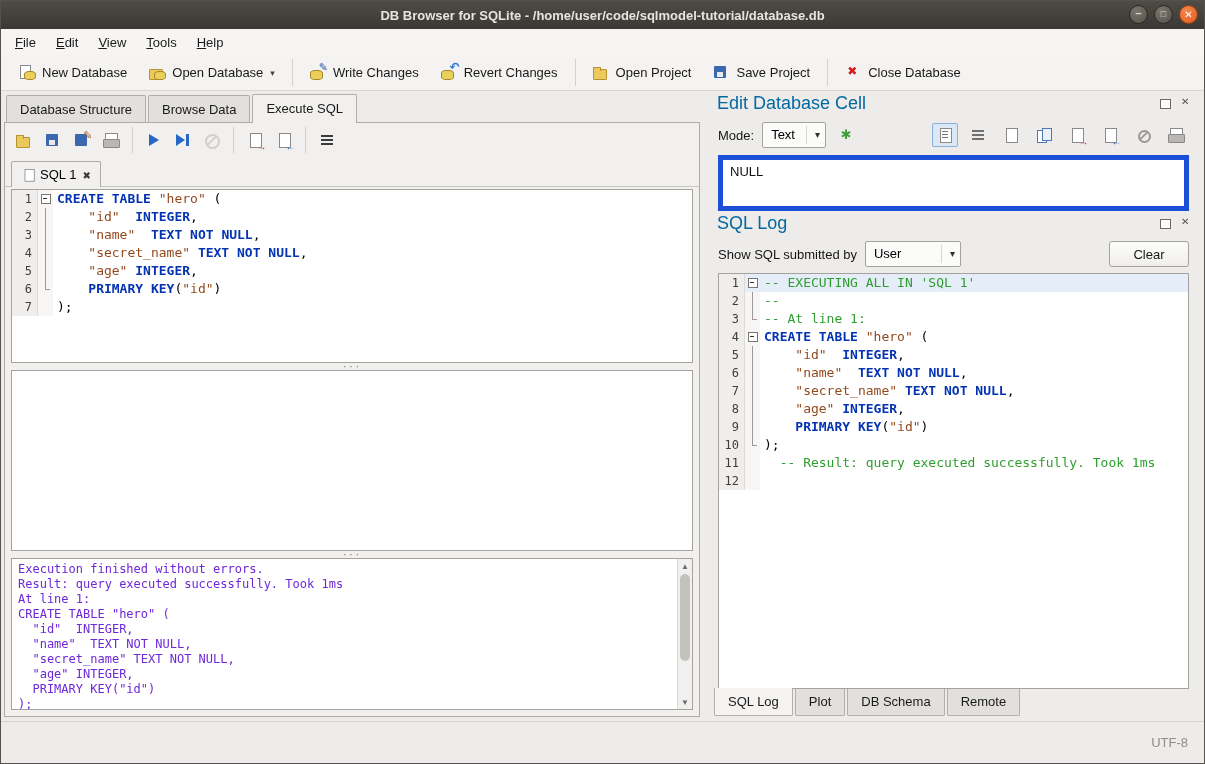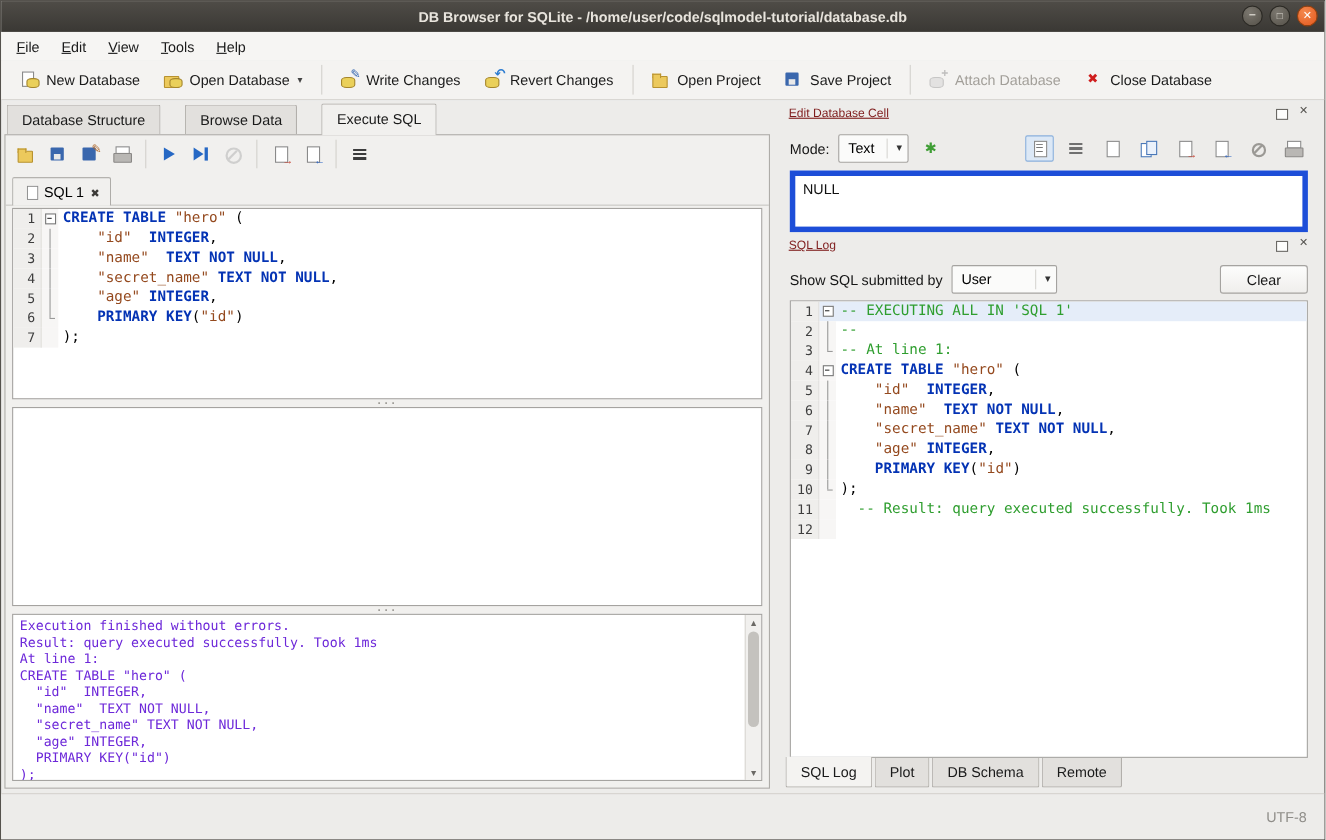--- a/index.html
+++ b/index.html
@@ -70,21 +70,21 @@
   .ibtn.disabled { opacity:.45; }
   .dock-icons .ibtn { width:17px; height:15px; }
 
   
   .content { flex:1; min-height:0; display:flex; }
   .left { width:702px; flex:none; display:flex; flex-direction:column; min-height:0; }
   .vsplit { width:5px; flex:none; }
   .right { flex:1; display:flex; flex-direction:column; min-width:0; min-height:0; padding-right:5px; }
 
   
-  .main-tabs { flex:none; display:flex; align-items:flex-end; padding:4px 0 0 5px; height:31px;gap:20px; }
+  .main-tabs { flex:none; display:flex; align-items:flex-end; padding:4px 0 0 5px; height:31px; }
   .mtab { padding:6px 13px 5px; font-size:13px; border:1px solid #b2afab; border-bottom:none; background:#e2e0dd; margin-right:2px; border-radius:2px 2px 0 0; color:#1a1a1a; }
   .mtab.active { background:#f1f0ee; position:relative; z-index:3; margin-bottom:-1px; padding-bottom:7px; }
 
   .left-panel { flex:1; min-height:0; margin:0 3px 4px; border:1px solid #aeaca8; background:#f1f0ee; display:flex; flex-direction:column; position:relative; z-index:1; }
 
   
   .sql-toolbar { flex:none; height:34px; display:flex; align-items:center; gap:3px; padding:0 6px; }
   .sql-tabs { flex:none; height:30px; display:flex; align-items:flex-end; padding:0 6px; border-bottom:1px solid #c8c6c2; }
   .stab { display:flex; align-items:center; gap:6px; padding:5px 9px; font-size:13px; border:1px solid #aeaca8; border-bottom:none; background:#f1f0ee; margin-bottom:-1px; border-radius:2px 2px 0 0; position:relative; z-index:2; }
   .stab .ic { width:13px; height:13px; transform:scale(.85); }
@@ -114,21 +114,21 @@
 
   .output { flex:none; height:152px; margin:0 6px 6px; background:#fff; border:1px solid #a5a3a0; position:relative; overflow:hidden; }
   .output pre { font-family:"DejaVu Sans Mono","Liberation Mono",monospace; font-size:12px; line-height:15px; color:#6d28d9; padding:3px 20px 3px 6px; white-space:pre; }
   .sb { position:absolute; right:0; top:0; bottom:0; width:15px; background:#f1f0ee; border-left:1px solid #d9d7d3; }
   .sb-btn { position:absolute; left:0; right:0; height:14px; display:flex; align-items:center; justify-content:center; font-size:8px; color:#6b6965; }
   .sb-btn.up { top:0; } .sb-btn.up::before { content:"▲"; }
   .sb-btn.down { bottom:0; } .sb-btn.down::before { content:"▼"; }
   .sb-thumb { position:absolute; left:2px; right:2px; top:15px; height:58%; background:#c4c2be; border-radius:6px; }
 
   
-  .dock-header { flex:none; height:24px; display:flex; align-items:center; justify-content:space-between; padding:0 4px 0 9px; font-size:11px; color:#7f1d1d;text-decoration:underline; }
+  .dock-header { flex:none; height:24px; display:flex; align-items:center; justify-content:space-between; padding:0 4px 0 9px; font-size:18px; color:#0369a1; }
   .dock-icons { display:flex; gap:3px; }
   .mode-row { flex:none; height:40px; display:flex; align-items:center; gap:8px; padding:0 10px; }
   .lbl { font-size:13px; color:#161616; }
   .combo { position:relative; display:inline-flex; align-items:center; background:#fbfbfa; border:1px solid #a5a3a0; border-radius:2px; padding:3px 24px 4px 8px; font-size:13px; min-width:64px; height:26px; }
   .combo::before { content:""; position:absolute; right:18px; top:3px; bottom:3px; width:1px; background:#d8d6d2; }
   .combo::after { content:"▾"; position:absolute; right:5px; top:6px; font-size:10px; color:#333; }
   .combo.wide { min-width:96px; }
   .cell-icons { margin-left:auto; display:flex; gap:7px; align-items:center; }
   .gearwrap { display:inline-flex; }
   .cell-text { flex:none; height:56px; margin:0 10px; background:#fff; border:5px solid #1d4ed8; padding:4px 7px; font-size:13px; color:#111; }
@@ -189,24 +189,20 @@
       <div class="tsep"></div>
       <div class="tb-btn">
         <span class="ic t-folder"></span>
         <span class="lb">Open Project</span>
       </div>
       <div class="tb-btn">
         <span class="ic t-floppy"></span>
         <span class="lb">Save Project</span>
       </div>
       <div class="tsep"></div>
-      <div class="tb-btn disabled">
-        <span class="ic t-clip"></span>
-        <span class="lb">Attach Database</span>
-      </div>
       <div class="tb-btn">
         <span class="ic t-closex"></span>
         <span class="lb">Close Database</span>
       </div>
     </div>
 
   <div class="content">
 
     <div class="left">
       <div class="main-tabs">

